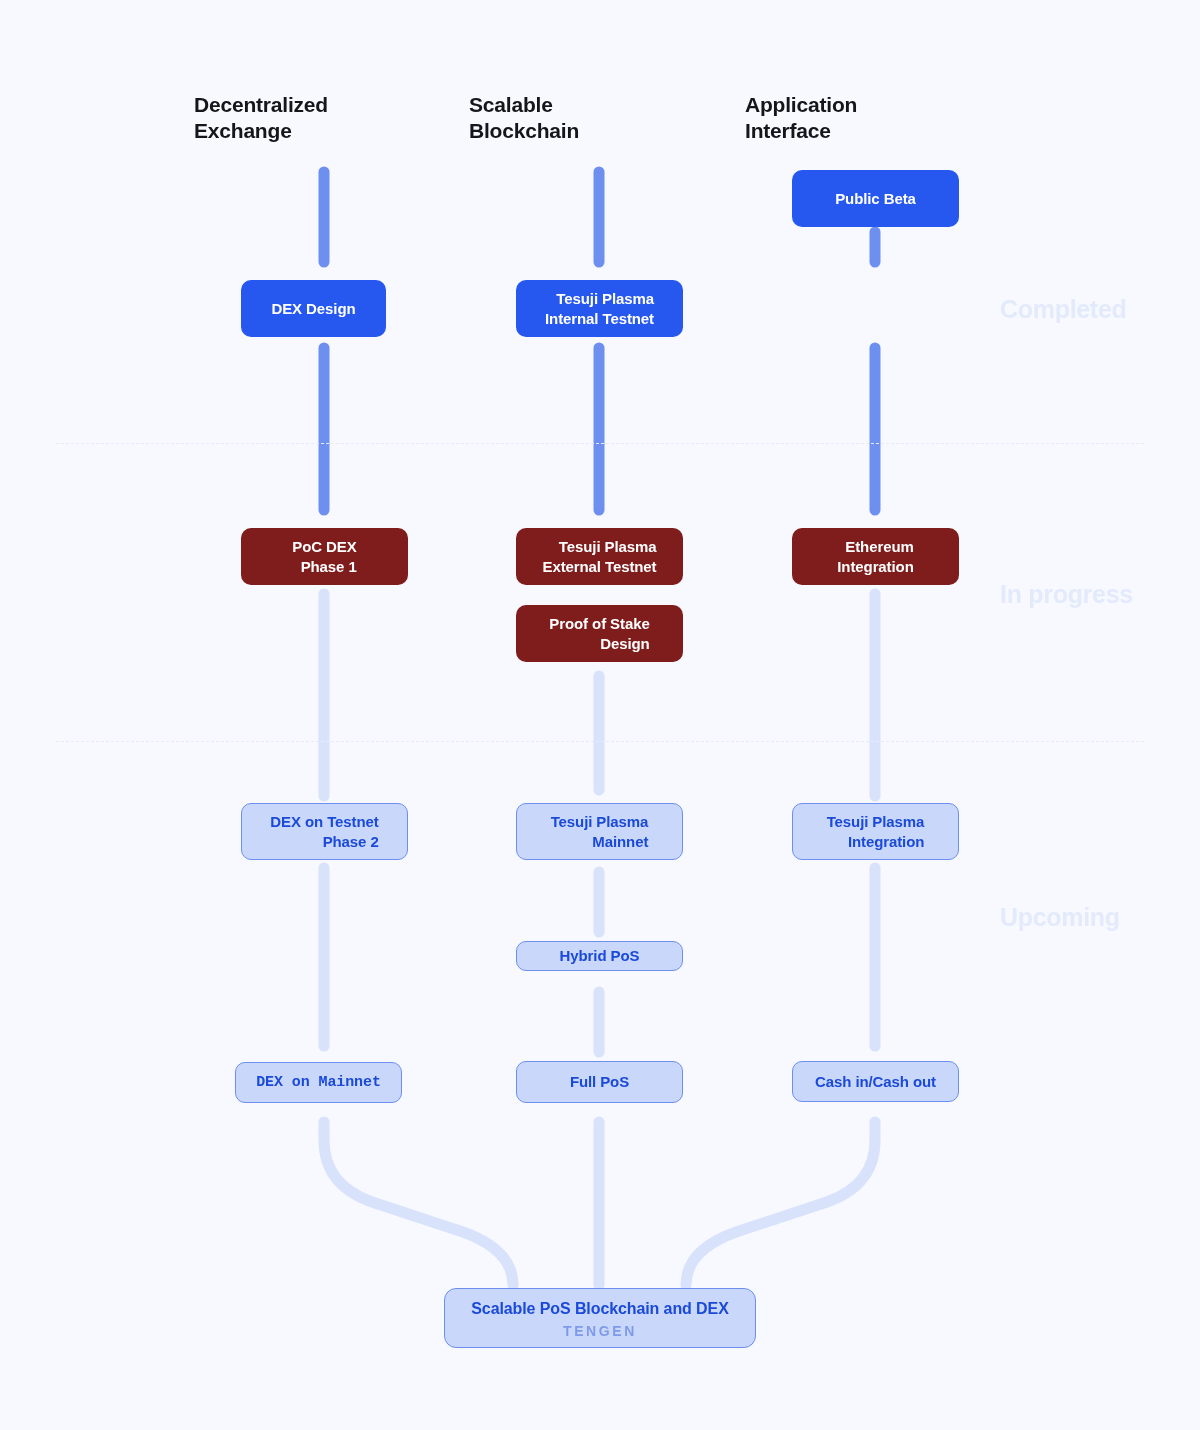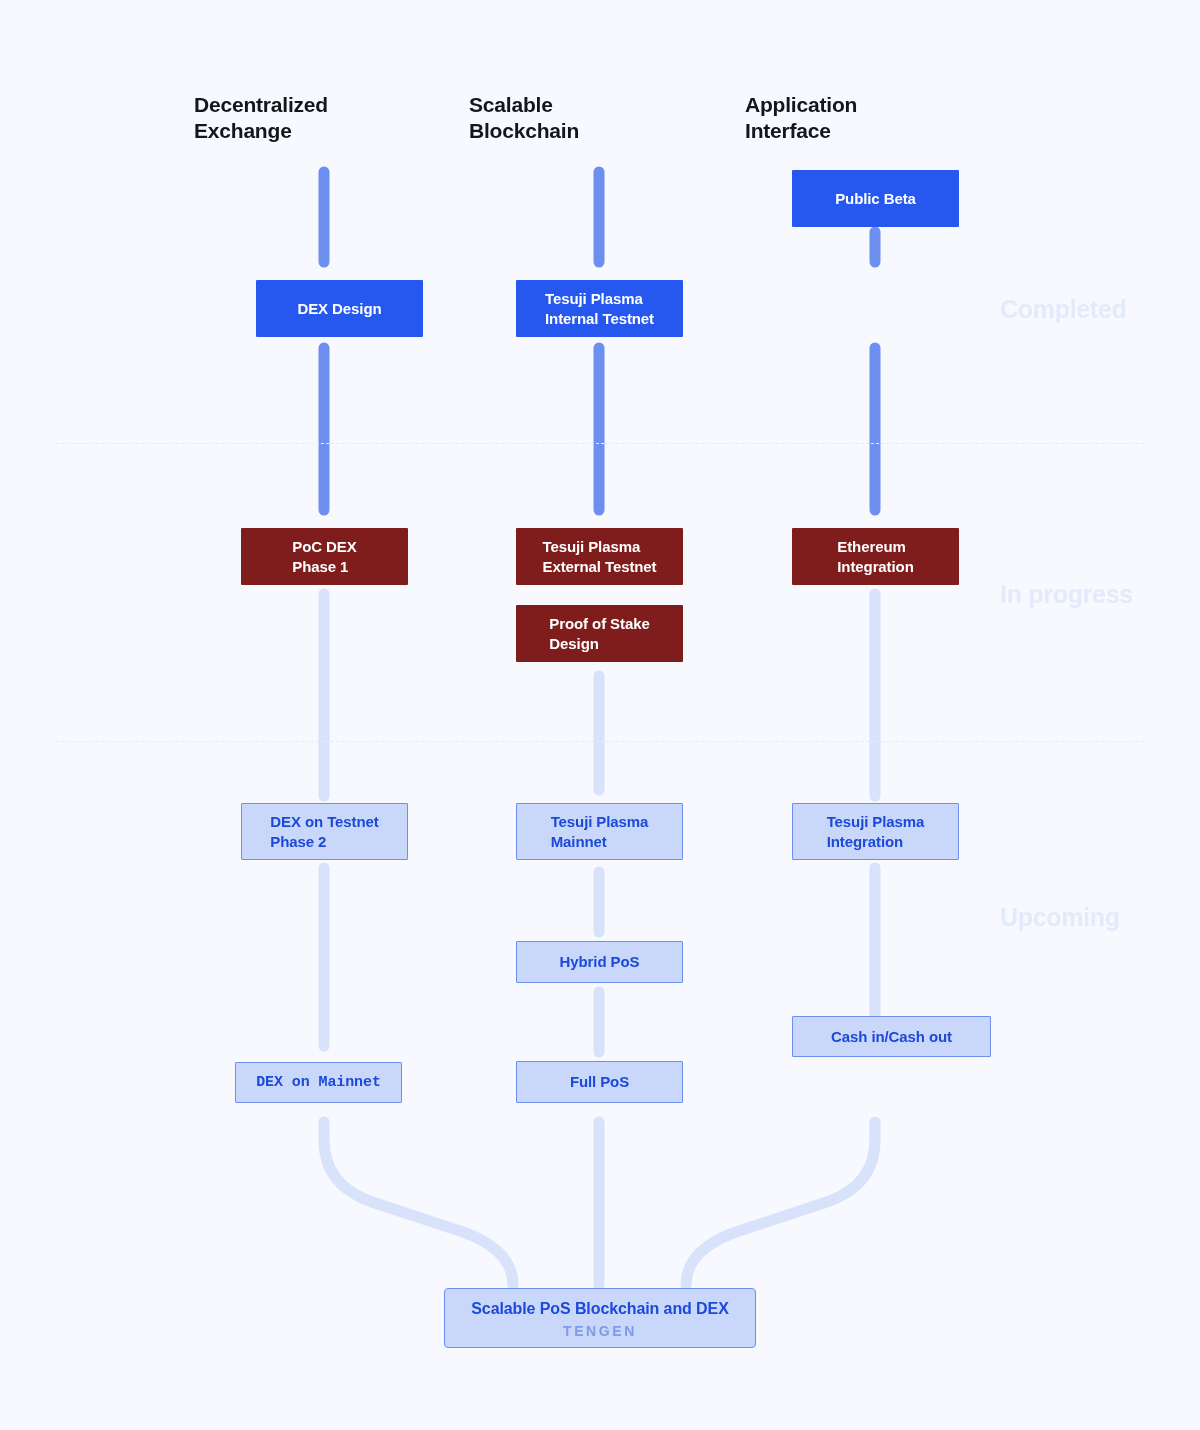--- a/index.html
+++ b/index.html
@@ -58,25 +58,25 @@
     left: 56px;
     width: 1088px;
     height: 0;
     border-top: 1px dashed #E4EBFA;
   }
 
   
   .node {
     position: absolute;
     box-sizing: border-box;
-    border-radius: 1px;
+    border-radius: 10px;
     display: flex;
     align-items: center;
     justify-content: center;
-    text-align: left;
+    text-align: right;
     font-size: 15px;
     font-weight: bold;
     line-height: 20px;
     letter-spacing: -0.1px;
     white-space: pre-line;
     padding: 4px 8px;
   }
   .node.done {
     background: #2657EE;
     color: #FFFFFF;
@@ -90,21 +90,21 @@
   .node.upcoming {
     background: #C9D8FA;
     color: #1B49D8;
     border: 1.5px solid #6D8FF0;
   }
 
   
   .final-node {
     position: absolute;
     box-sizing: border-box;
-    border-radius: 4px;
+    border-radius: 12px;
     background: #C9D8FA;
     border: 1.5px solid #6D8FF0;
     display: flex;
     flex-direction: column;
     align-items: center;
     justify-content: center;
   }
   .final-title {
     font-size: 16px;
     font-weight: bold;
@@ -155,21 +155,21 @@
 Exchange</div>
   <div class="col-head" style="left:469px; top:92px;">Scalable
 Blockchain</div>
   <div class="col-head" style="left:745px; top:92px;">Application
 Interface</div>
 
   <div class="stage-label" style="top:295px;">Completed</div>
   <div class="stage-label" style="top:580px;">In progress</div>
   <div class="stage-label" style="top:903px;">Upcoming</div>
 
-  <div class="node done" style="left:256px; top:280px; width:167px; height:57px;">DEX Design</div>
+  <div class="node done" style="left:241px; top:280px; width:145px; height:57px;">DEX Design</div>
 
   <div class="node progress" style="left:241px; top:528px; width:167px; height:57px;">PoC DEX
 Phase 1</div>
 
   <div class="node upcoming" style="left:241px; top:803px; width:167px; height:57px;">DEX on Testnet
 Phase 2</div>
 
   <div class="node upcoming" style="left:235px; top:1062px; width:167px; height:41px;font-family:Liberation Mono, monospace;">DEX on Mainnet</div>
 
   <div class="node done" style="left:516px; top:280px; width:167px; height:57px;">Tesuji Plasma
@@ -177,33 +177,33 @@
 
   <div class="node progress" style="left:516px; top:528px; width:167px; height:57px;">Tesuji Plasma
 External Testnet</div>
 
   <div class="node progress" style="left:516px; top:605px; width:167px; height:57px;">Proof of Stake
 Design</div>
 
   <div class="node upcoming" style="left:516px; top:803px; width:167px; height:57px;">Tesuji Plasma
 Mainnet</div>
 
-  <div class="node upcoming" style="left:516px; top:941px; width:167px; height:42px;">Hybrid PoS</div>
+  <div class="node upcoming" style="left:516px; top:941px; width:167px; height:30px;">Hybrid PoS</div>
 
   <div class="node upcoming" style="left:516px; top:1061px; width:167px; height:42px;">Full PoS</div>
 
   <div class="node done" style="left:792px; top:170px; width:167px; height:57px;">Public Beta</div>
 
 
   <div class="node progress" style="left:792px; top:528px; width:167px; height:57px;">Ethereum
 Integration</div>
 
   <div class="node upcoming" style="left:792px; top:803px; width:167px; height:57px;">Tesuji Plasma
 Integration</div>
 
-  <div class="node upcoming" style="left:792px; top:1016px; width:199px; height:41px;">Cash in/Cash out</div>
+  <div class="node upcoming" style="left:792px; top:1061px; width:167px; height:41px;">Cash in/Cash out</div>
 
   <div class="final-node" style="left:444px; top:1288px; width:312px; height:60px;">
     <div class="final-title">Scalable PoS Blockchain and DEX</div>
     <div class="final-sub">TENGEN</div>
   </div>
 
 </div>
 
 </body></html>

